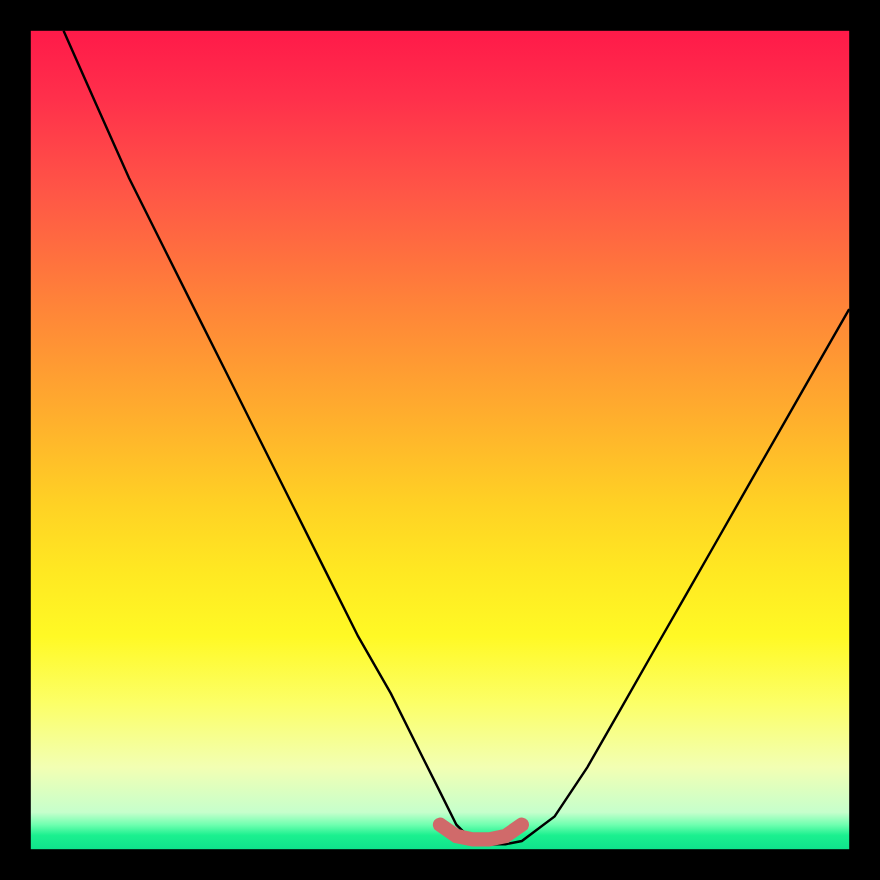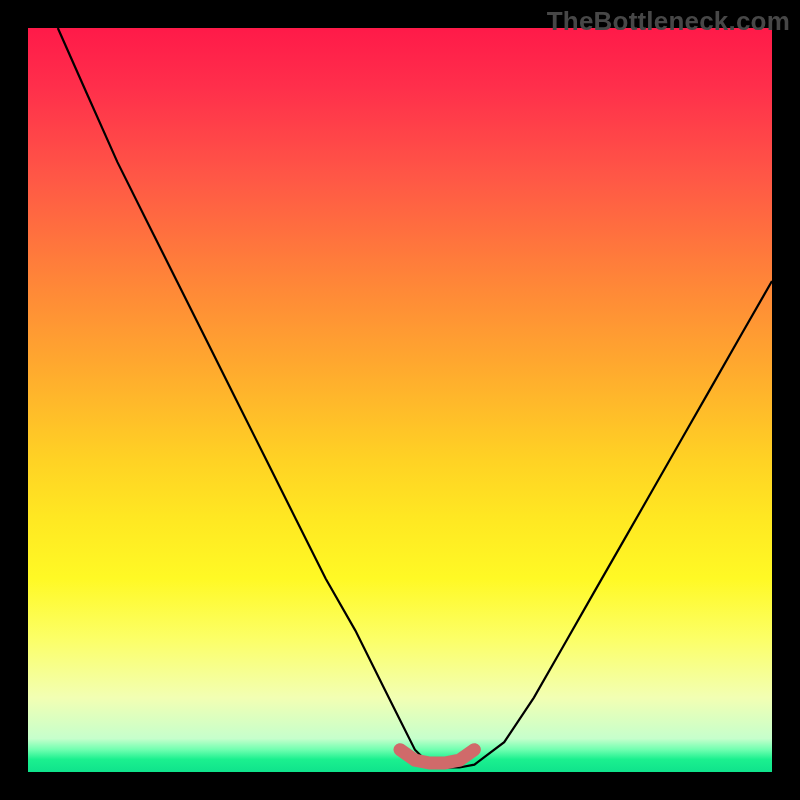--- a/index.html
+++ b/index.html
@@ -56,21 +56,20 @@
     top: 0;
     width: 744px;
     height: 744px;
     overflow: visible;
   }
 </style>
 </head>
 <body>
 
 <div class="frame">
-  <div class="watermark">TheBottleneck.com</div>
 
   <div class="plot">
     <svg class="curve" viewBox="0 0 744 744" preserveAspectRatio="none">
       <path fill="none" stroke="#000000" stroke-width="2.2" d="M29.8 0.0 L59.5 67.0 L89.3 133.9 L119.0 193.4 L148.8 253.0 L178.6 312.5 L208.3 372.0 L238.1 431.5 L267.8 491.0 L297.6 550.6 L327.4 602.6 L357.1 662.2 L372.0 691.9 L386.9 721.7 L401.8 736.6 L416.6 739.5 L431.5 739.5 L446.4 736.6 L476.2 714.2 L505.9 669.6 L535.7 617.5 L565.4 565.4 L595.2 513.4 L625.0 461.3 L654.7 409.2 L684.5 357.1 L714.2 305.0 L744.0 253.0" id="curve-path"></path>
       <path fill="none" stroke="#d06a6a" stroke-width="13" stroke-linecap="round" d="M372.0 721.7 L386.9 732.1 L401.8 735.1 L416.6 735.1 L431.5 732.1 L446.4 721.7" id="band-path"></path>
     </svg>
   </div>
 </div>
 
 </body></html>

